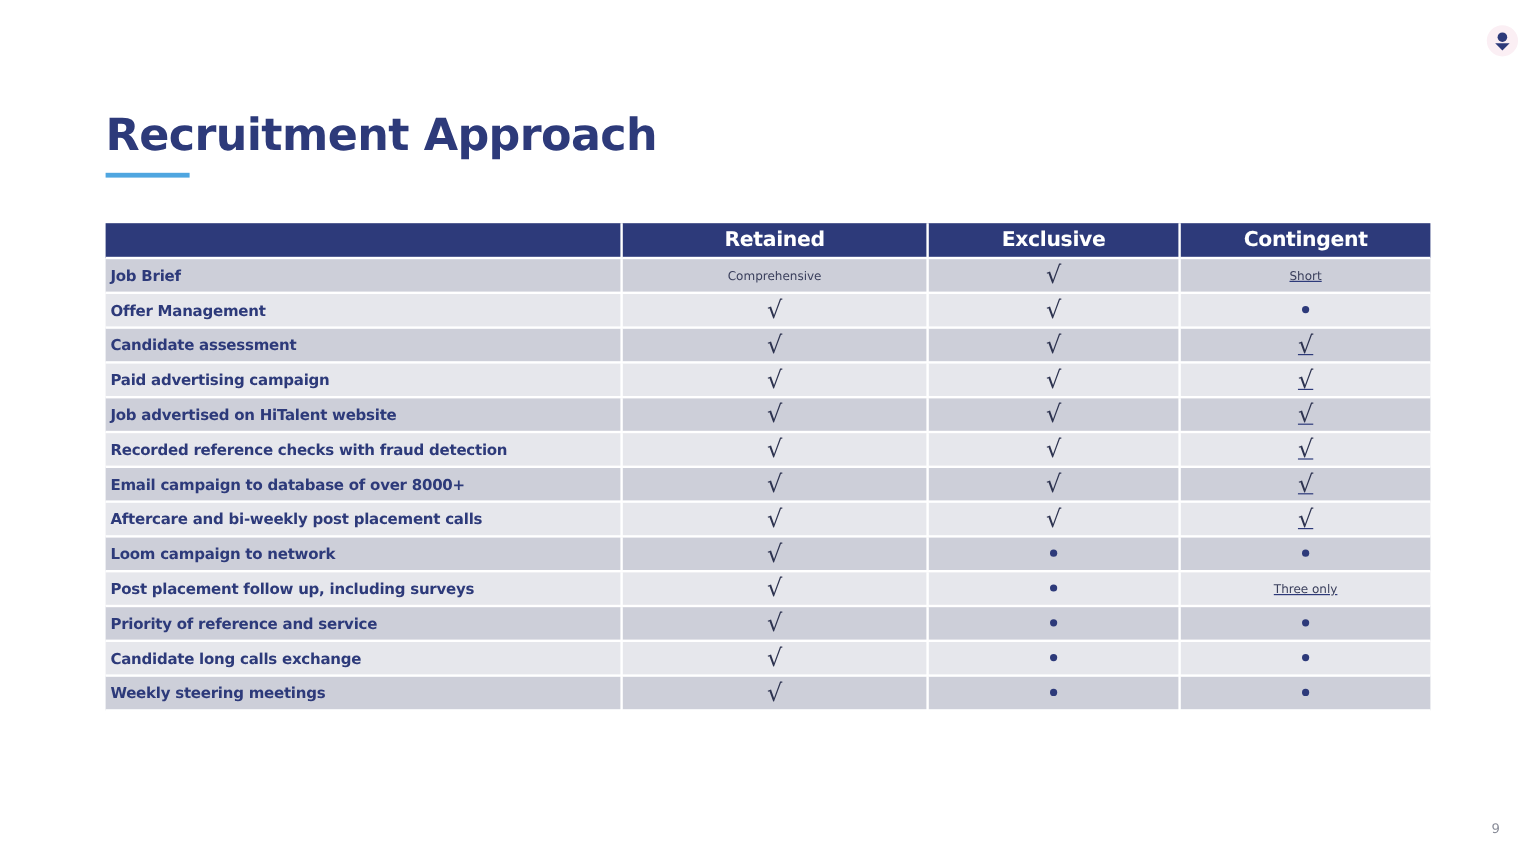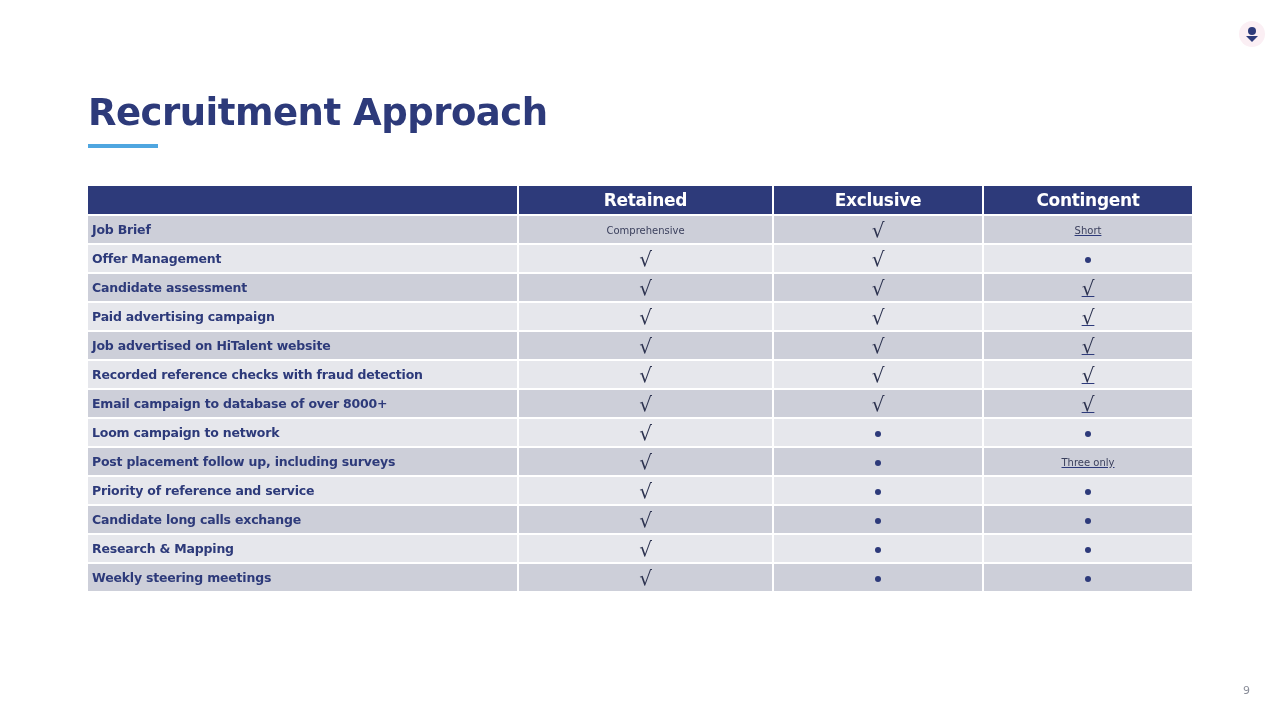--- a/index.html
+++ b/index.html
@@ -145,20 +145,26 @@
             <td><span class="check">√</span></td>
             <td><span class="check">√</span></td>
           </tr>
           <tr>
             <td class="label">Email campaign to database of over 8000+</td>
             <td><span class="check">√</span></td>
             <td><span class="check">√</span></td>
             <td><span class="check">√</span></td>
           </tr>
           <tr>
+            <td class="label">Aftercare and bi-weekly post placement calls</td>
+            <td><span class="check">√</span></td>
+            <td><span class="check">√</span></td>
+            <td><span class="check">√</span></td>
+          </tr>
+          <tr>
             <td class="label">Loom campaign to network</td>
             <td><span class="check">√</span></td>
             <td><span class="bullet"></span></td>
             <td><span class="bullet"></span></td>
           </tr>
           <tr>
             <td class="label">Post placement follow up, including surveys</td>
             <td><span class="check">√</span></td>
             <td><span class="bullet"></span></td>
             <td><span class="val-text">Three only</span></td>
@@ -169,26 +175,20 @@
             <td><span class="bullet"></span></td>
             <td><span class="bullet"></span></td>
           </tr>
           <tr>
             <td class="label">Candidate long calls exchange</td>
             <td><span class="check">√</span></td>
             <td><span class="bullet"></span></td>
             <td><span class="bullet"></span></td>
           </tr>
           <tr>
-            <td class="label">Research &amp; Mapping</td>
-            <td><span class="check">√</span></td>
-            <td><span class="bullet"></span></td>
-            <td><span class="bullet"></span></td>
-          </tr>
-          <tr>
             <td class="label">Weekly steering meetings</td>
             <td><span class="check">√</span></td>
             <td><span class="bullet"></span></td>
             <td><span class="bullet"></span></td>
           </tr>
         </tbody>
     </table>
   </div>
 
   <div class="page-number">9</div>

